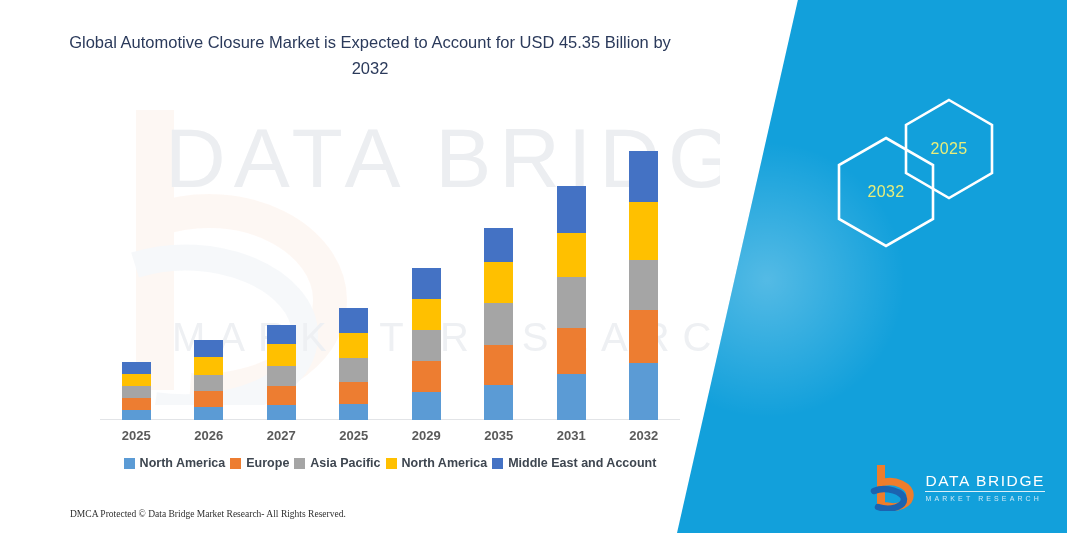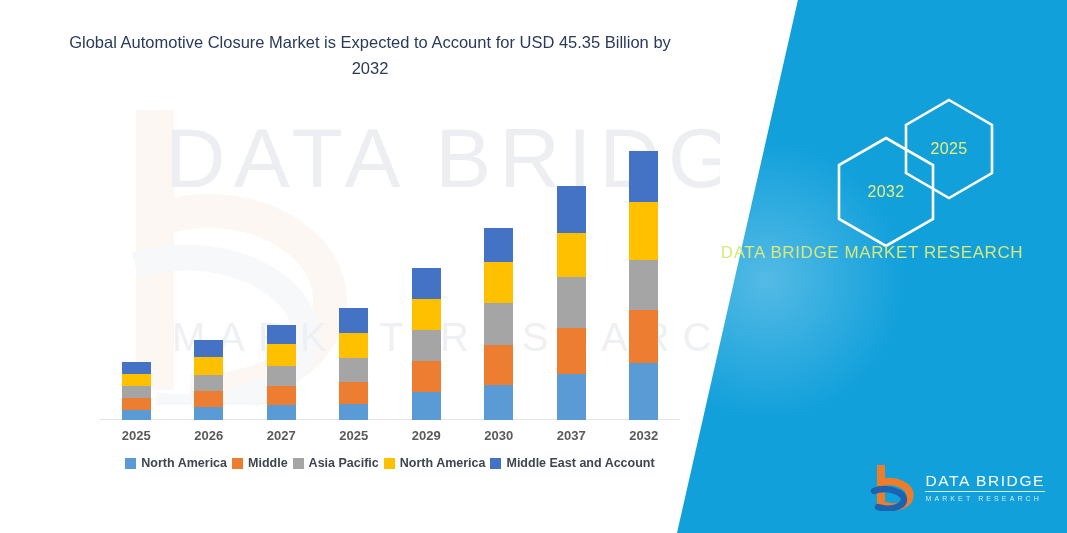--- a/index.html
+++ b/index.html
@@ -225,48 +225,49 @@
           </div>
         </div>
     </div>
 
     <div class="xlabels" id="xlabels">
         <div>2025</div>
         <div>2026</div>
         <div>2027</div>
         <div>2025</div>
         <div>2029</div>
-        <div>2030</div>
-        <div>2037</div>
+        <div>2035</div>
+        <div>2031</div>
         <div>2032</div>
       </div>
 
     <div class="legend" id="legend">
         <div class="legend-item">
           <span class="swatch" style="background: rgb(91, 155, 213);"></span>
           <span class="legend-label">North America</span>
         </div>
         <div class="legend-item">
           <span class="swatch" style="background: rgb(237, 125, 49);"></span>
-          <span class="legend-label">Middle</span>
+          <span class="legend-label">Europe</span>
         </div>
         <div class="legend-item">
           <span class="swatch" style="background: rgb(165, 165, 165);"></span>
           <span class="legend-label">Asia Pacific</span>
         </div>
         <div class="legend-item">
           <span class="swatch" style="background: rgb(255, 192, 0);"></span>
           <span class="legend-label">North America</span>
         </div>
         <div class="legend-item">
           <span class="swatch" style="background: rgb(68, 114, 196);"></span>
           <span class="legend-label">Middle East and Account</span>
         </div>
       </div>
 
+    <div class="footer-left">DMCA Protected © Data Bridge Market Research-  All Rights Reserved.</div>
   </div>
 
   <div class="right-panel">
     <div class="right-panel-glow"></div>
   </div>
 
 
   <div class="hex-wrap">
     <div class="hex hex-2032">
       <svg viewBox="0 0 106 116">
@@ -275,21 +276,20 @@
       <span>2032</span>
     </div>
     <div class="hex hex-2025">
       <svg viewBox="0 0 96 106">
         <polygon points="48,4 91,29 91,77 48,102 5,77 5,29" fill="none" stroke="#ffffff" stroke-width="2.6"></polygon>
       </svg>
       <span>2025</span>
     </div>
   </div>
 
-  <div class="brand-words">DATA BRIDGE MARKET RESEARCH</div>
 
   <div class="logo">
     <div class="logo-mark">
       <svg viewBox="0 0 46 46">
         <path d="M11 4 L11 40" stroke="#ee7d2b" stroke-width="8" fill="none" stroke-linecap="square"></path>
         <path d="M11 18 C26 13, 40 22, 40 30 C40 39, 28 44, 16 41" stroke="#ee7d2b" stroke-width="7.5" fill="none" stroke-linecap="round"></path>
         <path d="M4 26 C16 21, 34 27, 34 34 C34 42, 20 46, 8 42" stroke="#1b63b0" stroke-width="6.5" fill="none" stroke-linecap="round"></path>
       </svg>
     </div>
     <div class="logo-text">

